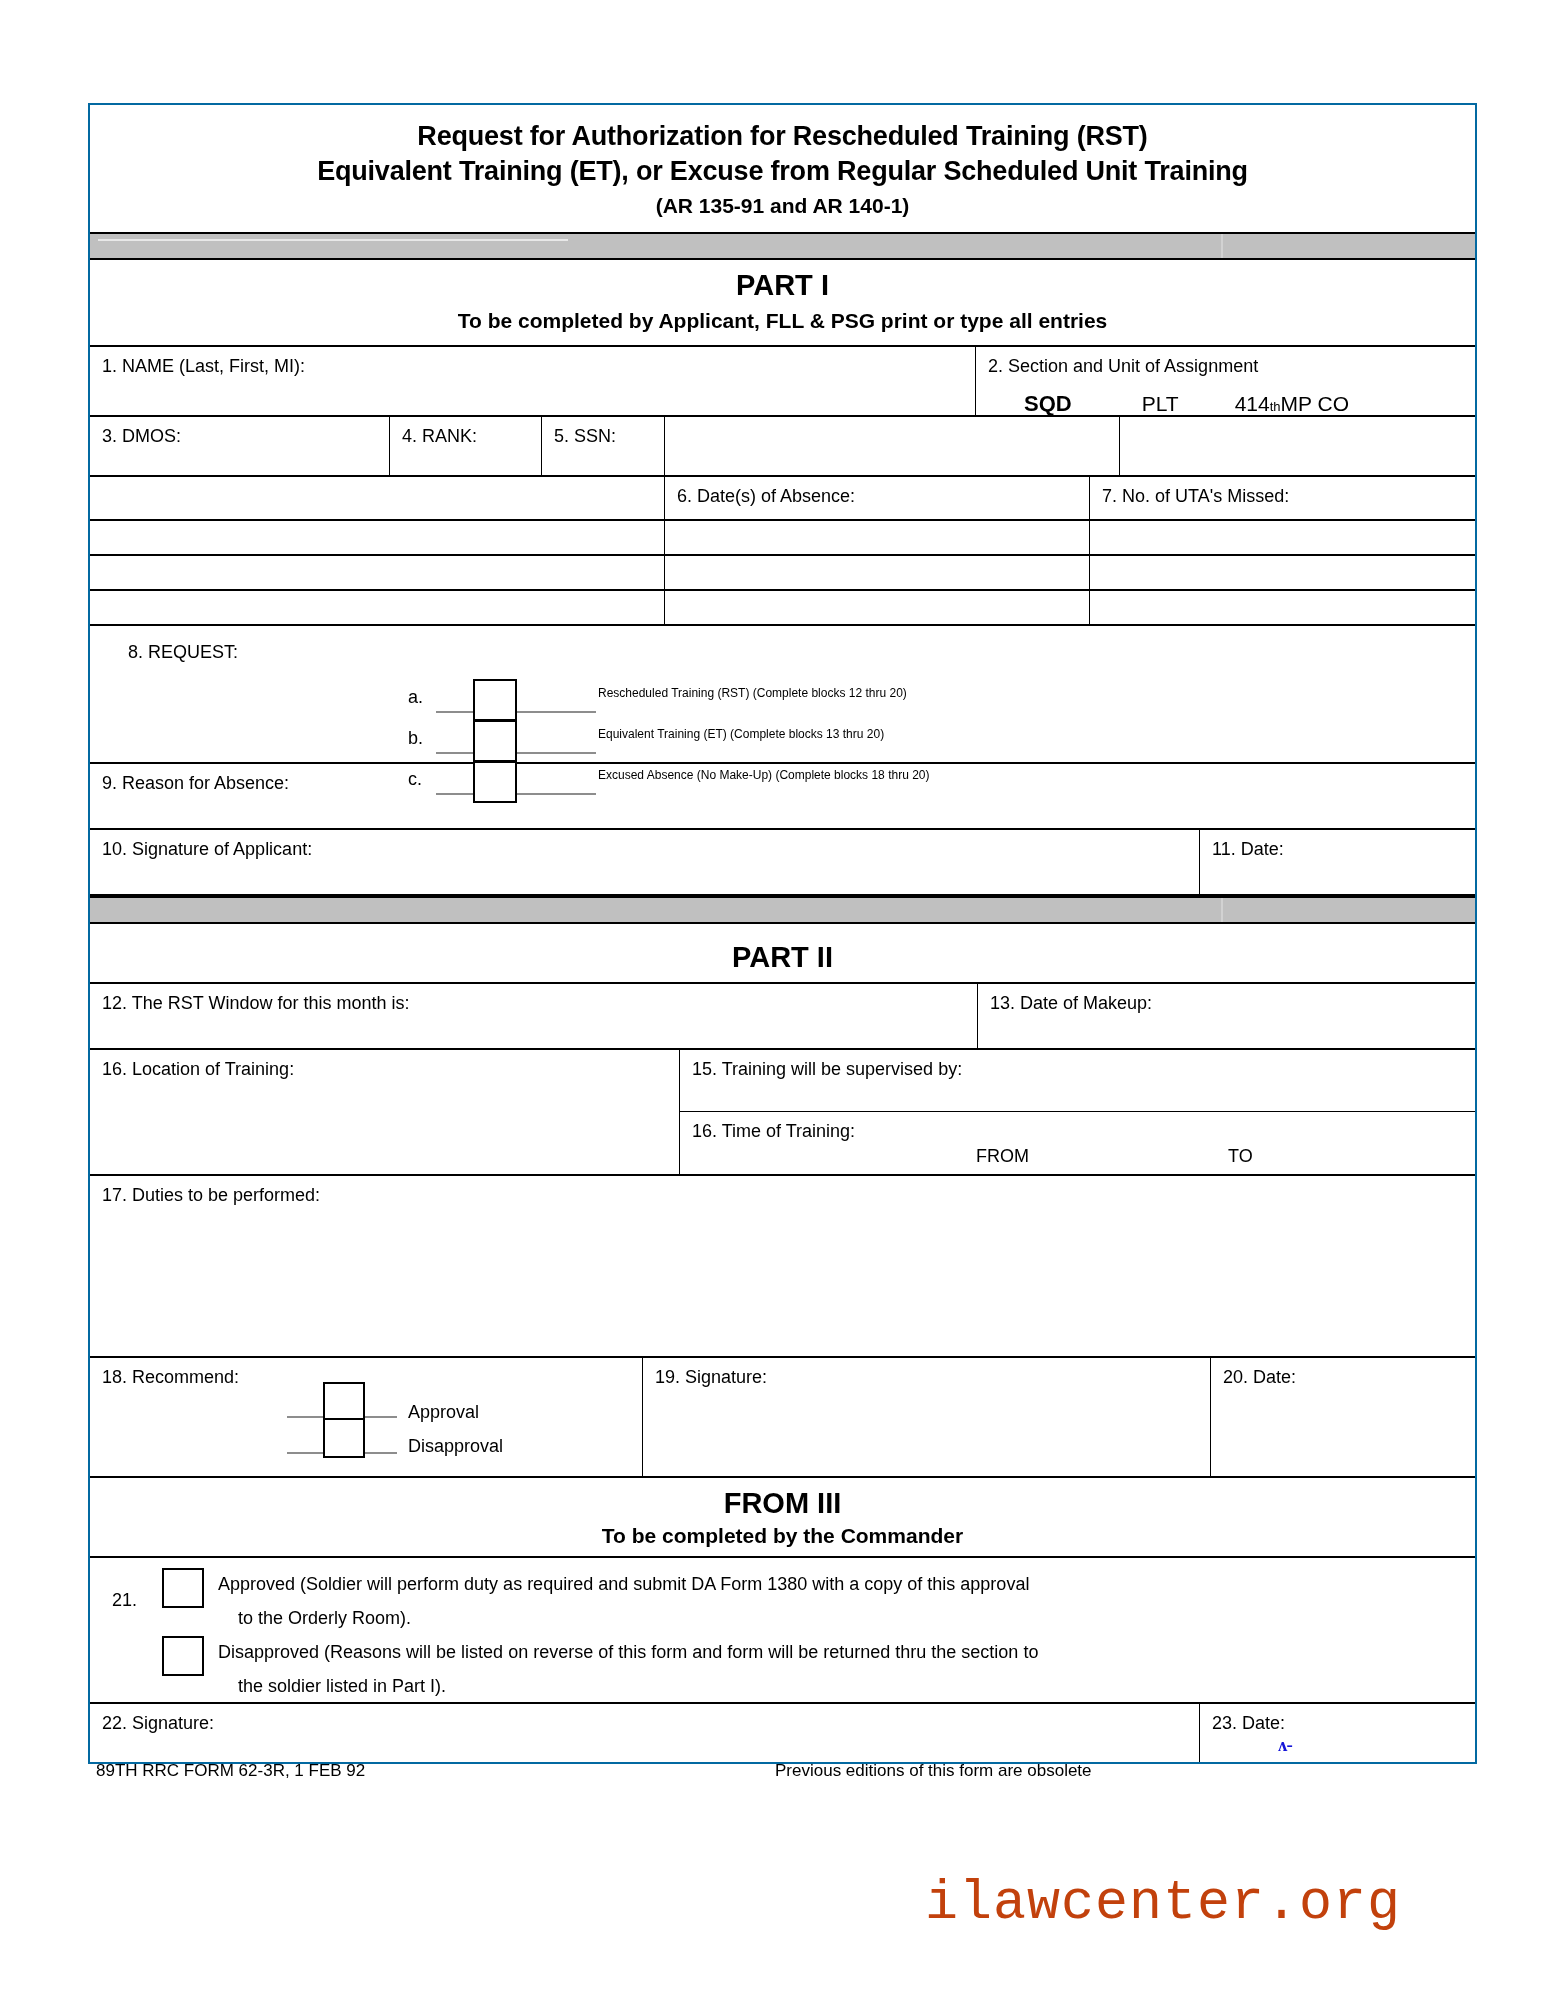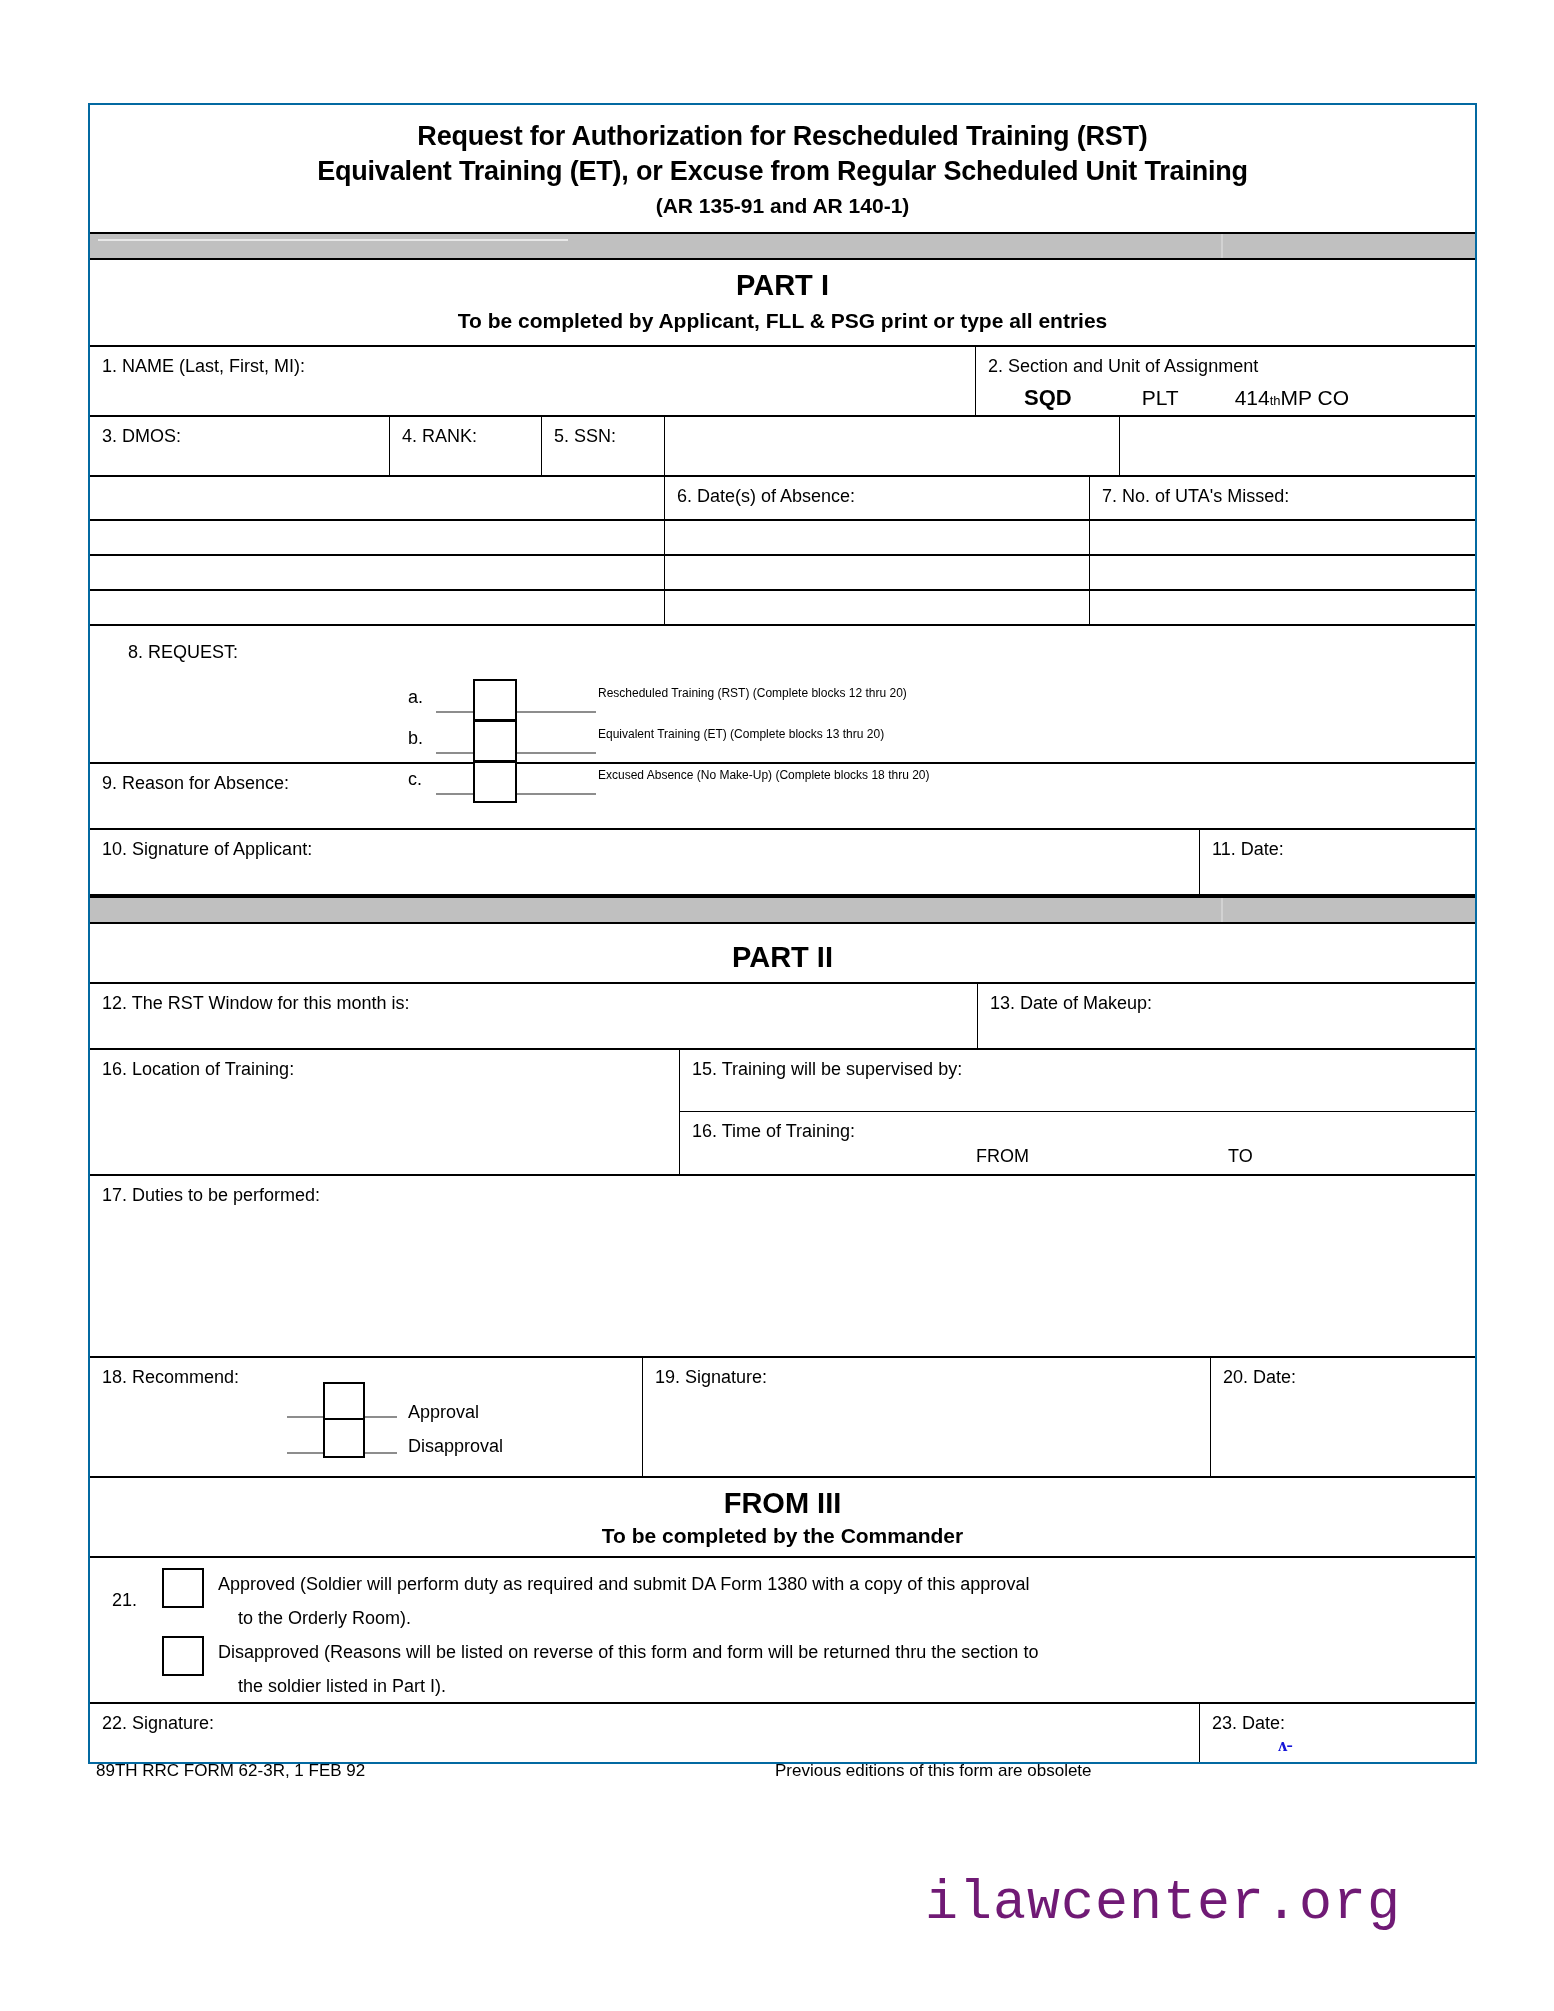--- a/index.html
+++ b/index.html
@@ -50,21 +50,21 @@
   .part-head{text-align:center;padding:10px 0 8px 0;}
   .part-head .pt{font-weight:bold;font-size:29px;line-height:1.1;}
   .part-head .ps{font-weight:bold;font-size:21px;line-height:1.5;margin-top:4px;}
 
   .lbl{font-size:18px;line-height:1.3;}
 
   
   .r-name{height:68px;}
   .r-name .c1{flex:0 0 886px;}
   .r-name .c2{flex:1 1 auto;}
-  .unit-line{margin-top:7px;display:flex;align-items:baseline;padding-left:36px;font-size:21px;}
+  .unit-line{margin-top:13px;display:flex;align-items:baseline;padding-left:36px;font-size:21px;}
   .unit-line .sqd{font-weight:bold;font-size:22px;}
   .unit-line .sp1{display:inline-block;width:70px;}
   .unit-line .sp2{display:inline-block;width:56px;}
   .sup{font-size:13px;vertical-align:super;line-height:0;}
 
   .r-dmos{height:58px;}
   .r-dmos .c1{flex:0 0 300px;}
   .r-dmos .c2{flex:0 0 152px;}
   .r-dmos .c3{flex:0 0 123px;}
   .r-dmos .c4{flex:1 1 auto;position:relative;}
@@ -162,21 +162,21 @@
   .footer{
     position:absolute;left:96px;top:1761px;width:1380px;
     font-size:17px;
   }
   .footer .left{position:absolute;left:0;top:0;}
   .footer .right{position:absolute;left:679px;top:0;}
 
   .watermark{
     position:absolute;left:925px;top:1872px;
     font-family:"Liberation Mono", monospace;
-    font-size:55px;letter-spacing:1px;color:#701a75;
+    font-size:55px;letter-spacing:1px;color:#c2410c;
   }
 </style>
 </head>
 <body>
 
 <div class="page">
 
   <div class="form">
 
     <div class="title-block">

